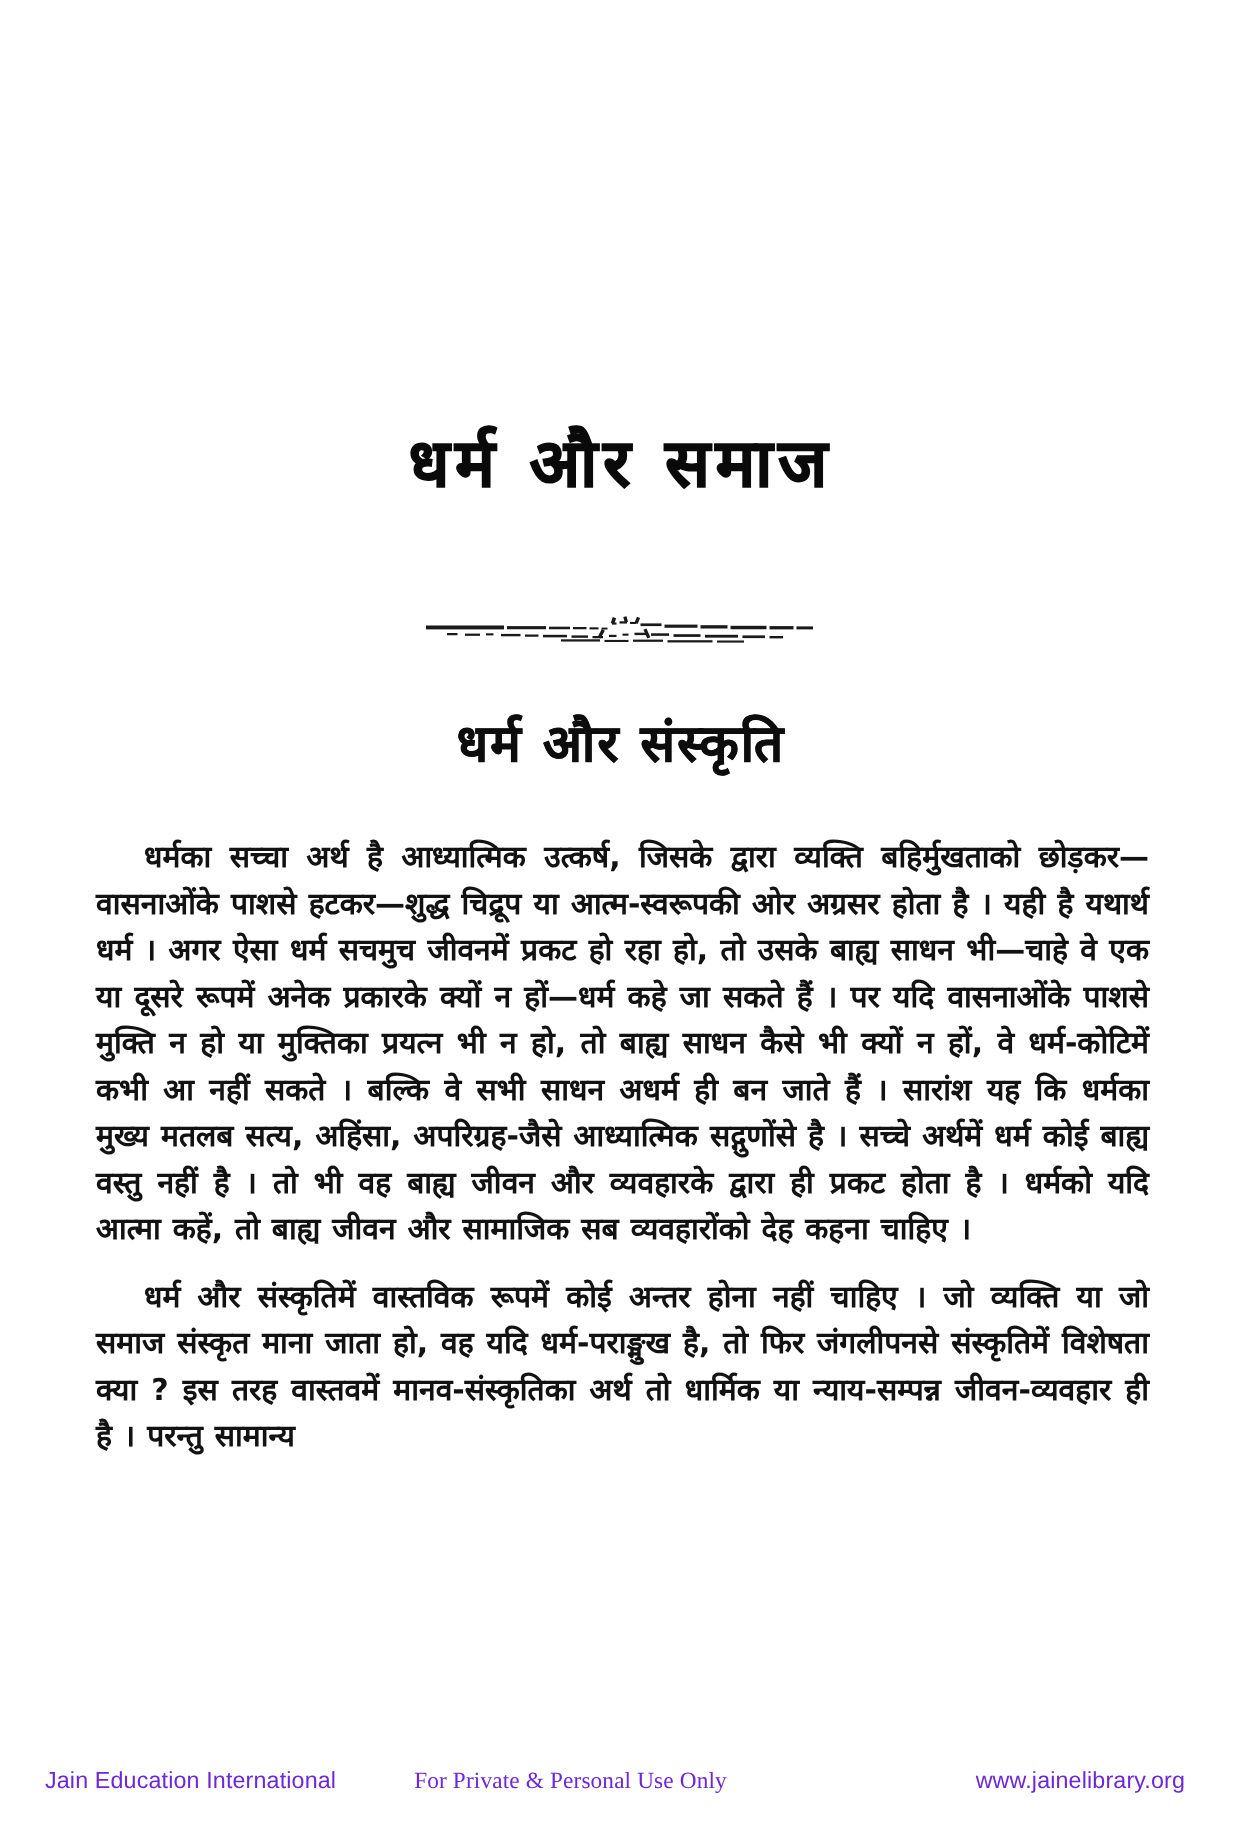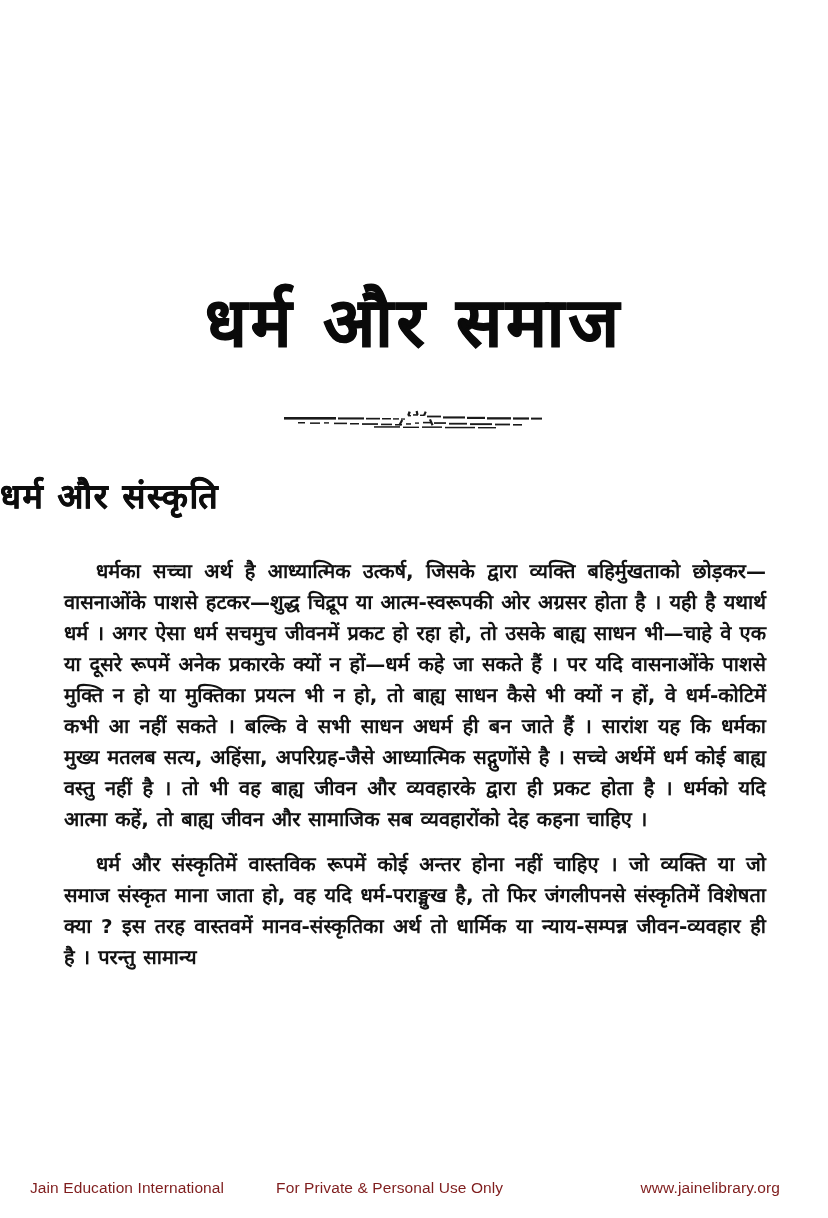--- a/index.html
+++ b/index.html
@@ -27,21 +27,21 @@
   
   .title-block {
     position: absolute;
     left: 0;
     right: 0;
     top: 286px;
     text-align: center;
   }
   .page-title {
     font-family: "DejaVu Sans", "Liberation Sans", sans-serif;
-    font-size: 68px;
+    font-size: 44px;
     font-weight: 700;
     line-height: 1.08;
     letter-spacing: 4px;
     color: #0a0a0a;
     margin: 0;
     -webkit-text-stroke: 0.9px #0a0a0a;
   }
 
   
   .ornament {
@@ -54,21 +54,21 @@
     align-items: center;
     justify-content: center;
   }
   .ornament svg { display: block; }
 
   .section-title-block {
     position: absolute;
     left: 0;
     right: 0;
     top: 478px;
-    text-align: left;
+    text-align: center;
   }
   .section-title {
     font-family: "DejaVu Sans", "Liberation Sans", sans-serif;
     font-size: 34px;
     font-weight: 700;
     line-height: 1.1;
     letter-spacing: 1.5px;
     color: #0d0d0d;
     margin: 0;
     -webkit-text-stroke: 0.45px #0d0d0d;
@@ -100,35 +100,35 @@
     width: 32px;
   }
   .para:last-child {
     text-align: justify;
   }
 
   
   .footer {
     position: absolute;
     left: 30px;
-    right: 48px;
+    right: 38px;
     top: 1176px;
     height: 24px;
     display: flex;
     align-items: center;
     justify-content: space-between;
     font-family: "Liberation Sans", "DejaVu Sans", sans-serif;
     font-size: 15.5px;
     font-weight: 400;
-    color: #7f1d1d;
+    color: #6d28d9;
     letter-spacing: 0.1px;
     white-space: nowrap;
   }
   .footer-left   { flex: 0 0 auto; }
-  .footer-center { flex: 0 0 auto; margin-left: 52px; margin-right: auto; }
+  .footer-center { flex: 0 0 auto; margin-left: 52px; margin-right: auto; font-family: Liberation Serif, serif; }
   .footer-right  { flex: 0 0 auto; }
 </style>
 </head>
 <body>
 
 <div class="page">
 
   <div class="title-block">
     <h1 class="page-title">धर्म और समाज</h1>
   </div>

